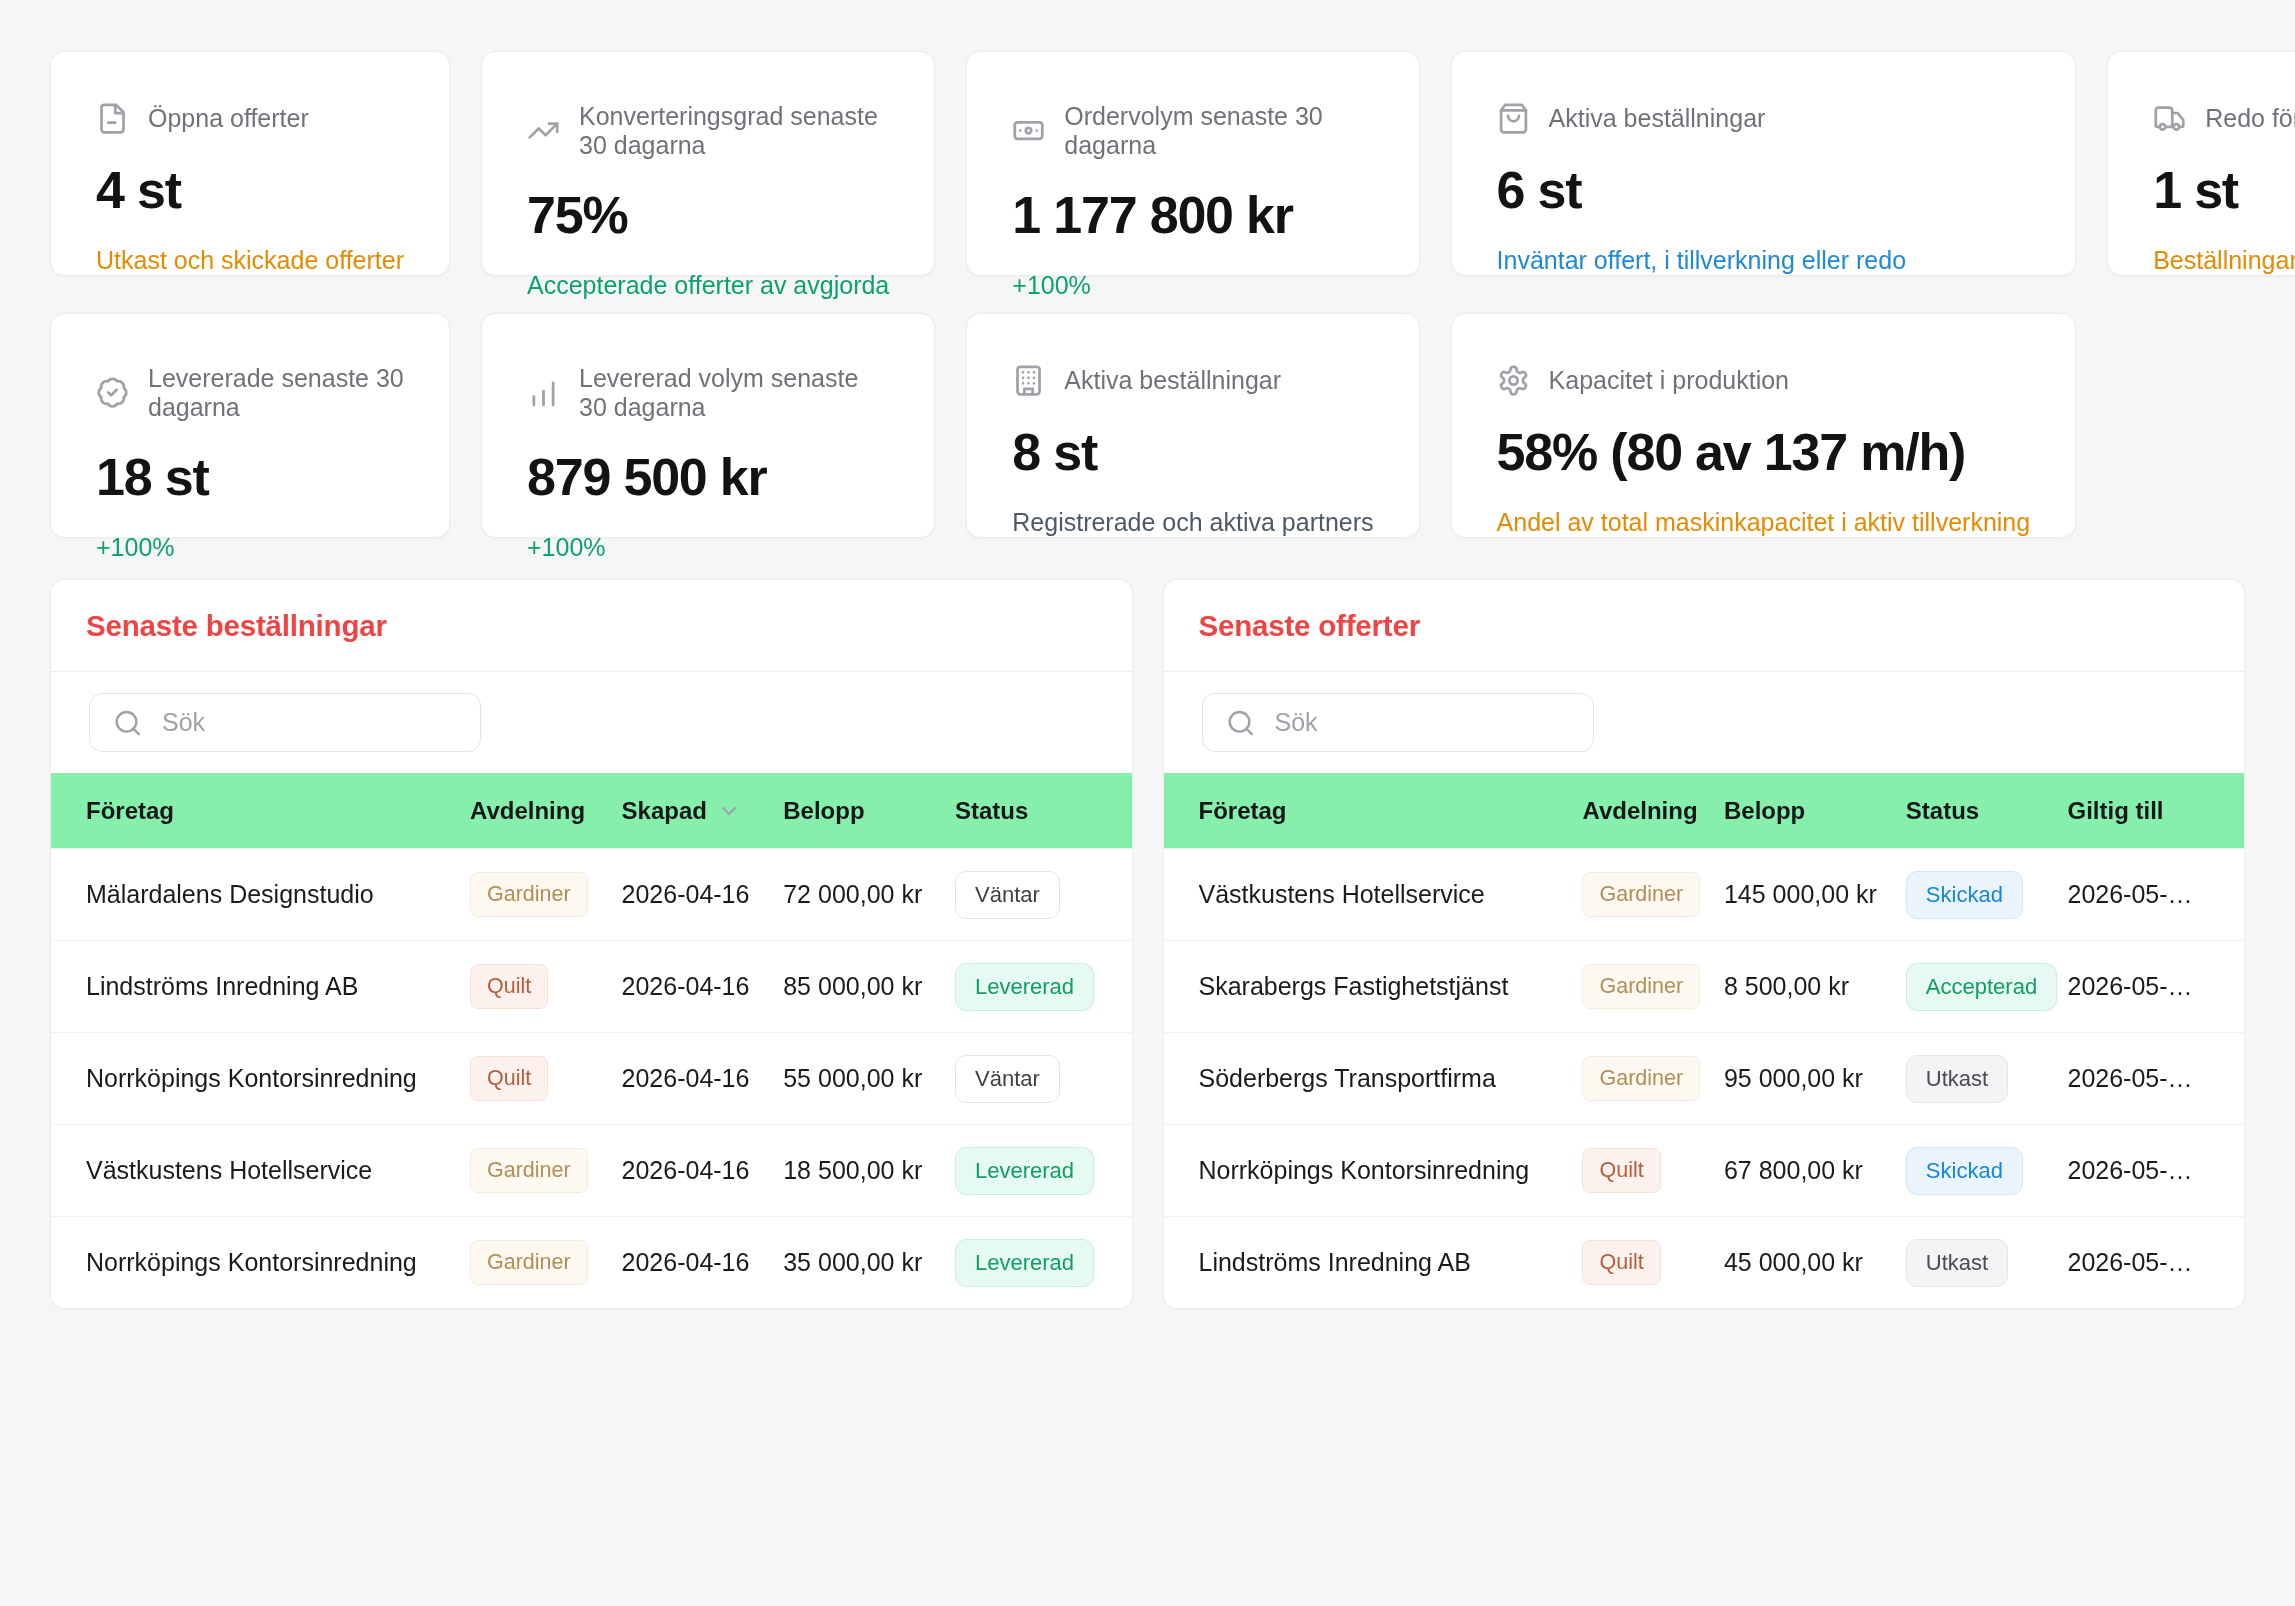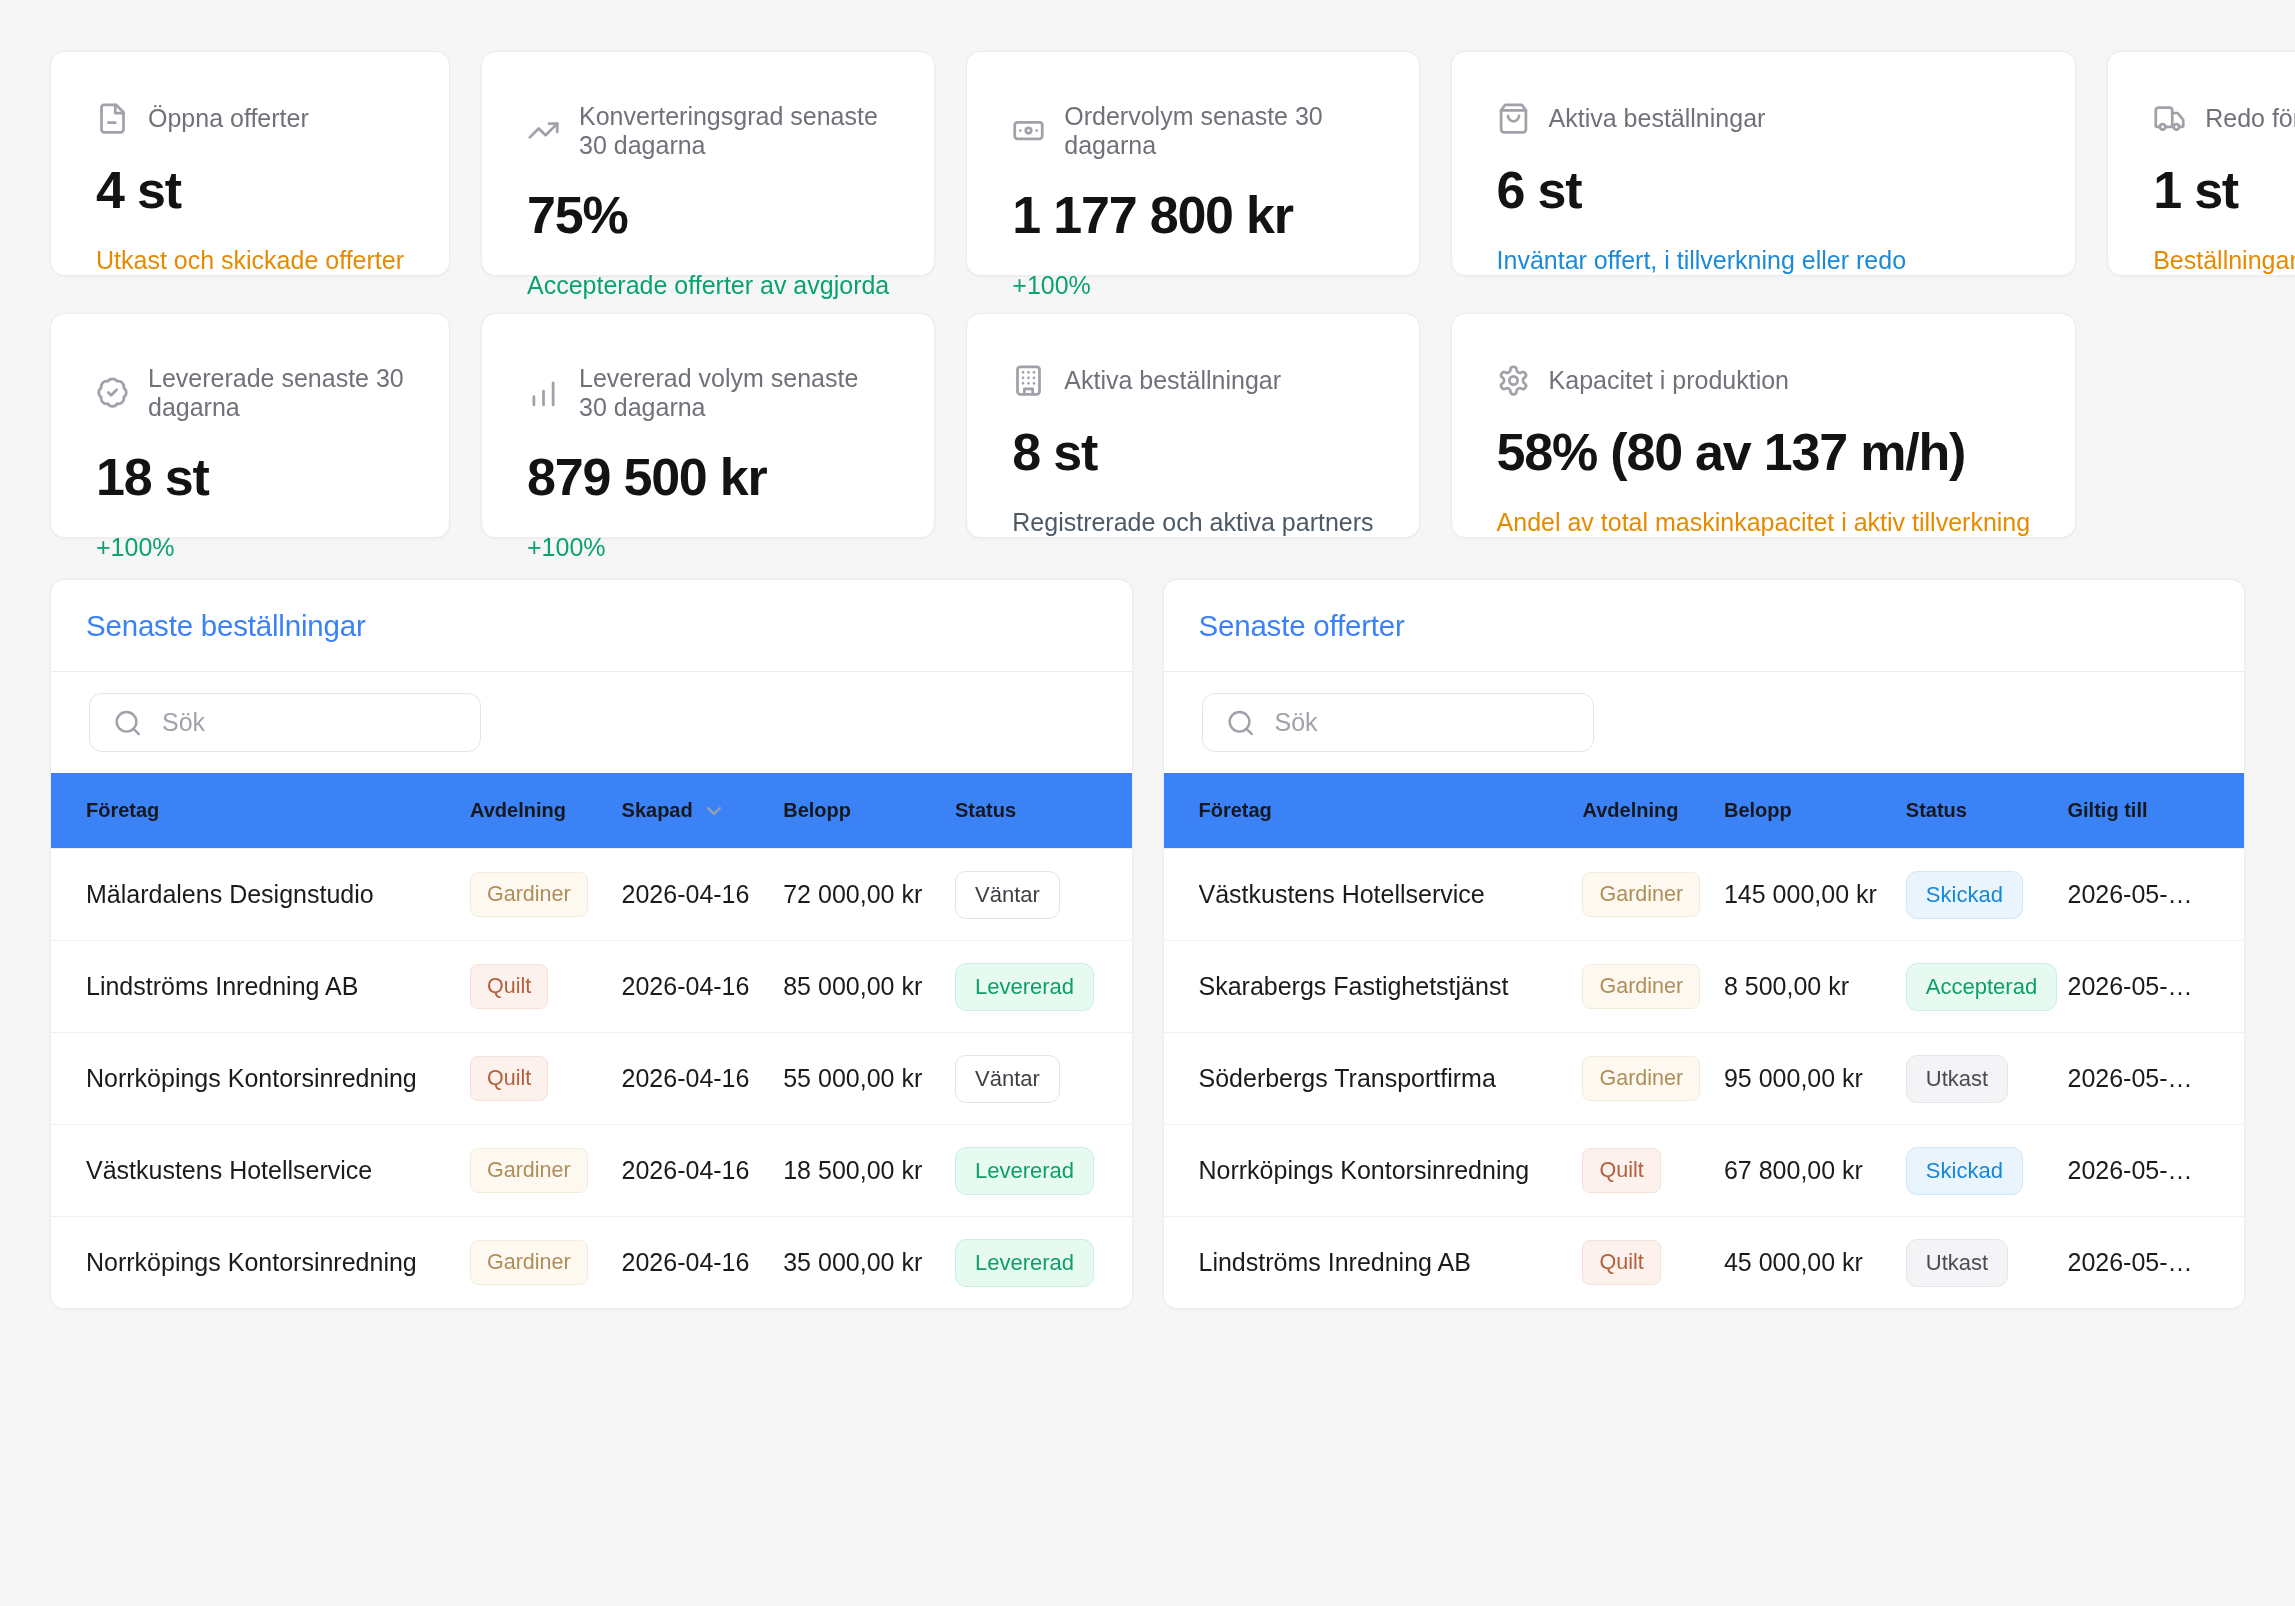--- a/index.html
+++ b/index.html
@@ -27,36 +27,36 @@
   [data-tone="green"]{color:#0ba26e;}
   [data-tone="blue"]{color:#1b8ad8;}
   [data-tone="gray"]{color:#4d5a66;}
 
   
   .tables{display:grid;grid-template-columns:1fr 1fr;gap:30px;margin-top:41px;}
   .panel{
     background:#fff;border:0.8px solid #ececee;border-radius:14.3px;overflow:hidden;
     box-shadow:0 0.8px 2.4px rgba(16,16,20,.04);
   }
-  .panel-title{font-size:29.5px;font-weight:400;color:#3b82f6;padding:29px 35px 28px;border-bottom:0.8px solid #ededf0;letter-spacing:-0.2px;}
+  .panel-title{font-size:29.5px;font-weight:700;color:#ef4444;padding:29px 35px 28px;border-bottom:0.8px solid #ededf0;letter-spacing:-0.2px;}
   .search-row{display:flex;padding:21px 38px;}
   .search-box{position:relative;width:392px;}
   .search-box input{
     width:100%;height:59px;box-sizing:border-box;background:#fff;
     border:0.8px solid #e4e4e8;border-radius:12.8px;
     padding:0 22px 0 72px;font-size:25px;color:#3f3f46;outline:none;
     font-family:"Liberation Sans", sans-serif;
   }
   .search-box input::placeholder{color:#a1a1aa;}
   .search-icon{position:absolute;left:24px;top:50%;transform:translateY(-50%);width:29.5px;height:29.5px;color:#a1a1aa;}
 
   .thead,.trow{display:grid;align-items:center;padding:0 35px;}
   .orders .thead,.orders .trow{grid-template-columns:38% 15% 16% 17% 14%;}
   .quotes .thead,.quotes .trow{grid-template-columns:38% 14% 18% 16% 14%;}
-  .thead{background:#3b82f6;height:75px;border-bottom:0.8px solid #efeff2;font-size:20px;font-weight:700;color:#18181b;}
+  .thead{background:#86efac;height:75px;border-bottom:0.8px solid #efeff2;font-size:24px;font-weight:700;color:#18181b;}
   .th{display:flex;align-items:center;gap:9.6px;}
   .th svg{width:24px;height:24px;color:#a1a1aa;}
   .trow{height:91px;font-size:25px;color:#1b1b1f;border-bottom:0.8px solid #f1f1f3;background:#fff;}
   .trow:last-child{border-bottom:none;}
   .cell{white-space:nowrap;overflow:hidden;text-overflow:ellipsis;padding-right:16px;}
 
   .badge{display:inline-block;font-size:21.5px;line-height:1;padding:10.4px 16px;border-radius:8px;border:0.8px solid transparent;}
   .badge[data-variant="gardiner"]{color:#b08e58;background:#fdf9f1;border-color:#f2ecdd;}
   .badge[data-variant="quilt"]{color:#b2613c;background:#fcf1ec;border-color:#f5e1d7;}
 

